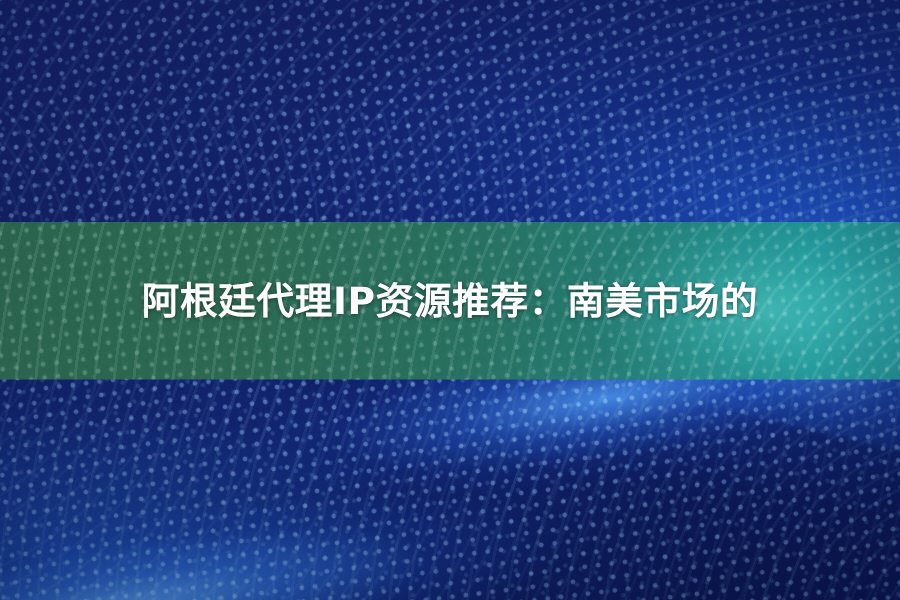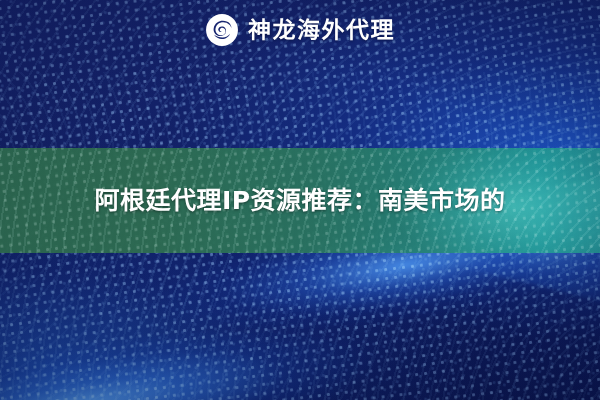--- a/index.html
+++ b/index.html
@@ -256,28 +256,20 @@
 
   <div class="bg-base"></div>
   <div class="bg-wave2"></div>
   <div class="bg-wave"></div>
   <div class="bg-rings"></div>
   <div class="bg-rings-2"></div>
   <div class="bg-dots"></div>
   <div class="bg-dots-2"></div>
   <div class="bg-vignette"></div>
 
-  <div class="logo">
-    <svg class="logo-mark" viewBox="0 0 64 64" aria-hidden="true">
-      <circle cx="32" cy="32" r="30" fill="#ffffff"></circle>
-      <path d="M47 20c-6-6-17-7-24-2-7 5-9 15-4 21 4 5 12 6 17 2 4-3 5-9 2-13-3-3-8-3-11-1-2 2-3 5-1 7 1 2 4 2 6 1-3 0-5-2-4-4 1-3 5-4 8-2 3 2 4 7 1 10-3 4-10 4-14 0-5-5-4-13 1-18 6-5 16-5 22 1 2 2 3 4 4 7 0-3-1-6-3-9z" fill="#17256f"></path>
-      <path d="M17 41c3 5 9 8 15 8 7 0 13-4 15-10-3 4-8 7-14 7-6 0-12-2-16-5z" fill="#17256f"></path>
-    </svg>
-    <span class="logo-text">神龙海外代理</span>
-  </div>
 
   <div class="title-band">
     <div class="band-glow"></div>
     <div class="band-rings"></div>
     <div class="band-dots"></div>
 
     <div class="title-text">
       <span>阿根廷代理IP资源推荐：南美市场的</span>
     </div>
   </div>

